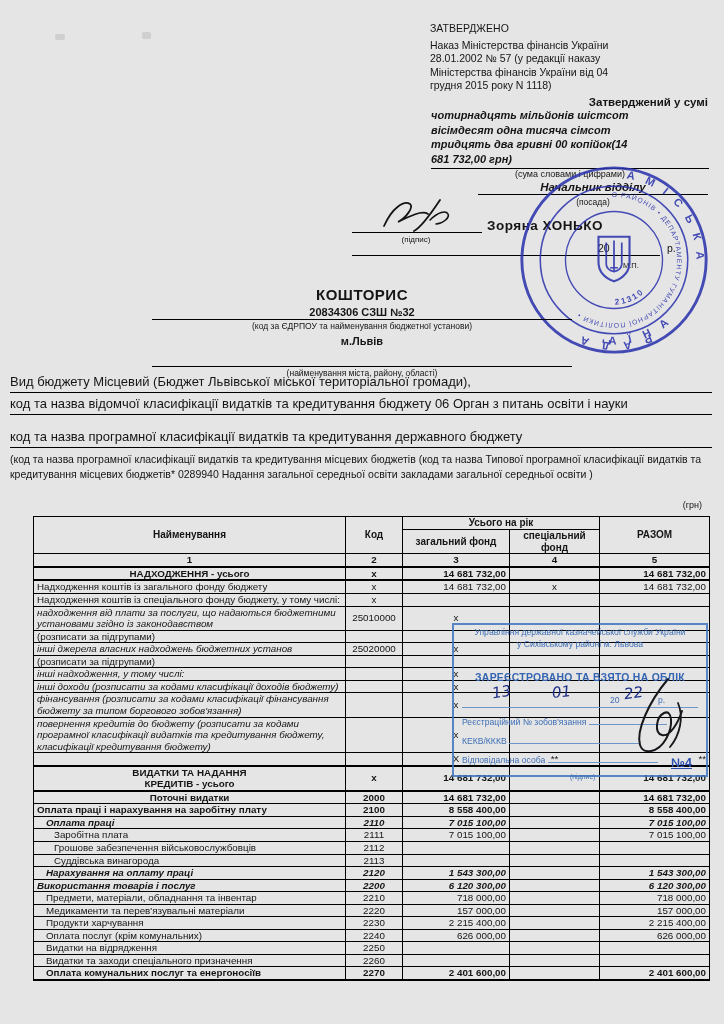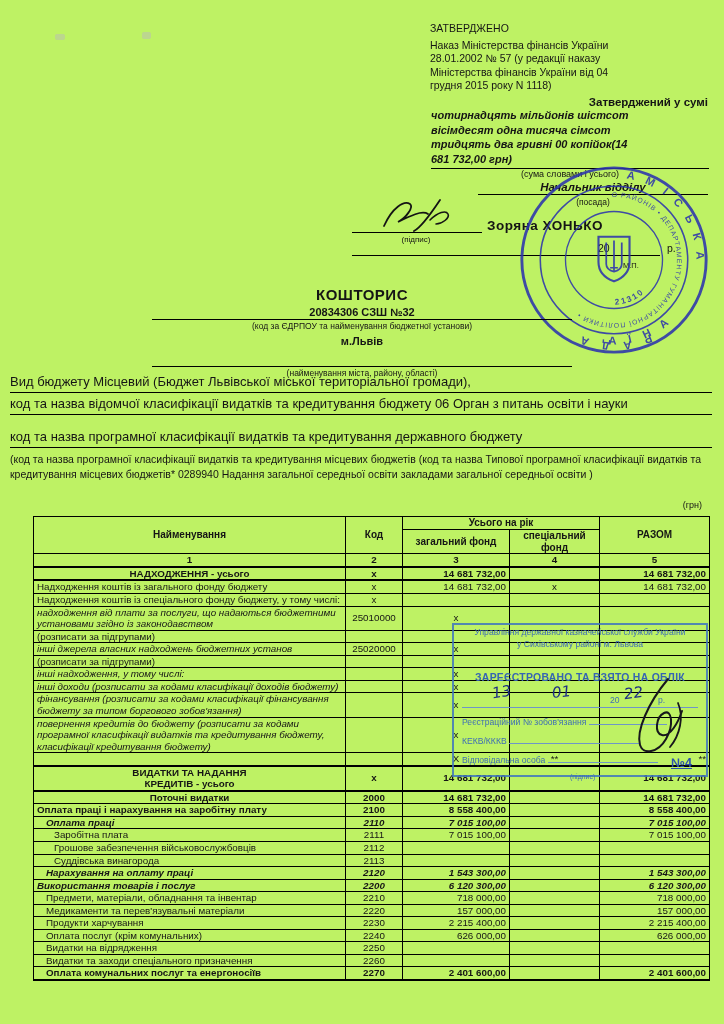--- a/index.html
+++ b/index.html
@@ -1,16 +1,16 @@
 <!DOCTYPE html>
 <html><head>
 <meta charset="utf-8">
 <style>
   html,body{margin:0;padding:0;background:#9a9a9a;}
-  .page{position:relative;width:724px;height:1024px;background:#bef264;margin:0 auto;
+  .page{position:relative;width:724px;height:1024px;background:#e5e5e5;margin:0 auto;
         font-family:"Liberation Sans", sans-serif;color:#151515;overflow:hidden;}
   .abs{position:absolute;}
   
   .approved{left:430px;top:22px;width:280px;font-size:10.5px;line-height:13.5px;}
   .approved .hdr{margin-bottom:3px;}
   .sumlabel{left:418px;top:96px;width:290px;text-align:right;font-weight:bold;font-size:11.5px;}
   .sumwords{left:431px;top:108px;width:278px;font-size:11px;line-height:14.5px;
             font-style:italic;font-weight:bold;border-bottom:1.5px solid #000;padding-bottom:2px;}
   .sumcaption{left:431px;top:169px;width:278px;text-align:center;font-size:9px;}
   
@@ -96,21 +96,21 @@
     <div>грудня 2015 року N 1118)</div>
   </div>
 
   <div class="abs sumlabel">Затверджений у сумі</div>
   <div class="abs sumwords">
     <div>чотирнадцять мільйонів шістсот</div>
     <div>вісімдесят одна тисяча сімсот</div>
     <div>тридцять два гривні 00 копійок(14</div>
     <div>681 732,00 грн)</div>
   </div>
-  <div class="abs sumcaption">(сума словами і усього)</div>
+  <div class="abs sumcaption">(сума словами і цифрами)</div>
 
   <div class="abs posline">Начальник відділу</div>
   <div class="abs poscaption">(посада)</div>
 
   <div class="abs signline">
     <svg width="130" height="34" viewBox="0 0 130 34" style="position:absolute;left:18px;top:-16px">
       <path d="M14,28 C22,10 34,2 40,6 C44,9 36,20 28,24 C40,18 52,12 58,16" fill="none" stroke="#141414" stroke-width="1.8" stroke-linecap="round"></path>
       <path d="M70,2 C62,14 50,30 44,33" fill="none" stroke="#141414" stroke-width="1.8" stroke-linecap="round"></path>
       <path d="M60,22 C68,14 76,12 78,16 C80,20 72,26 66,26" fill="none" stroke="#141414" stroke-width="1.6" stroke-linecap="round"></path>
     </svg>

